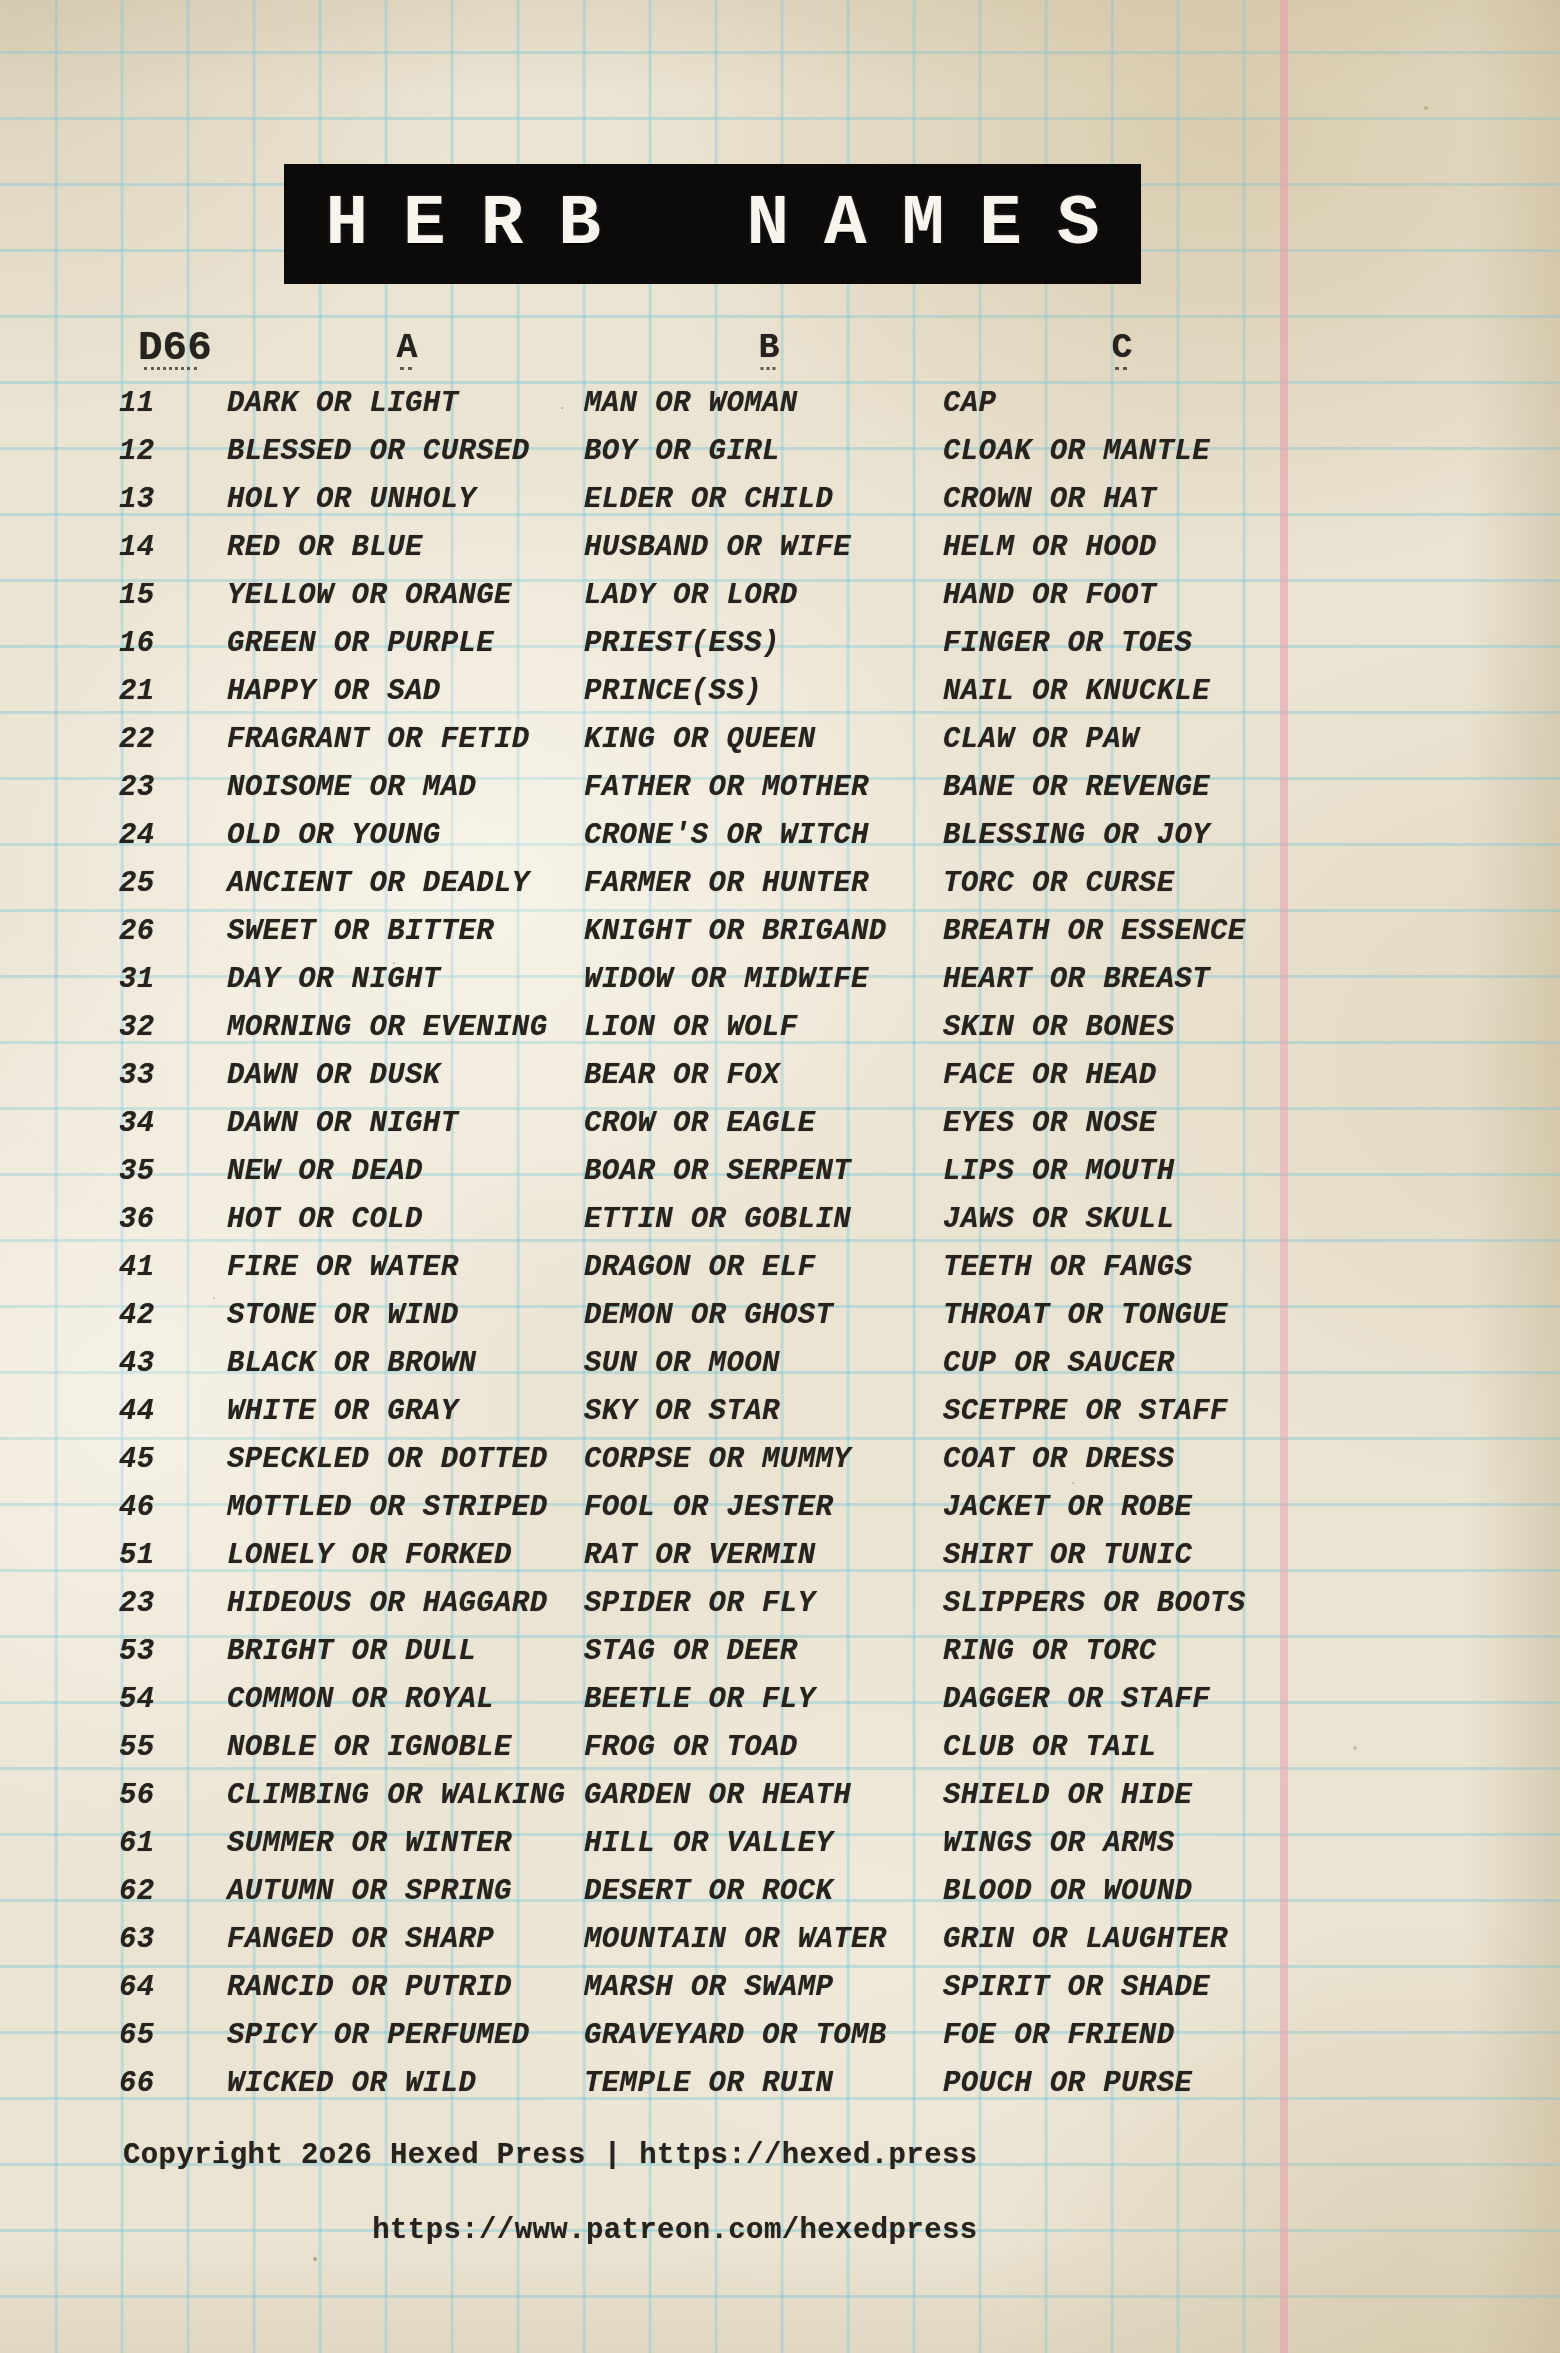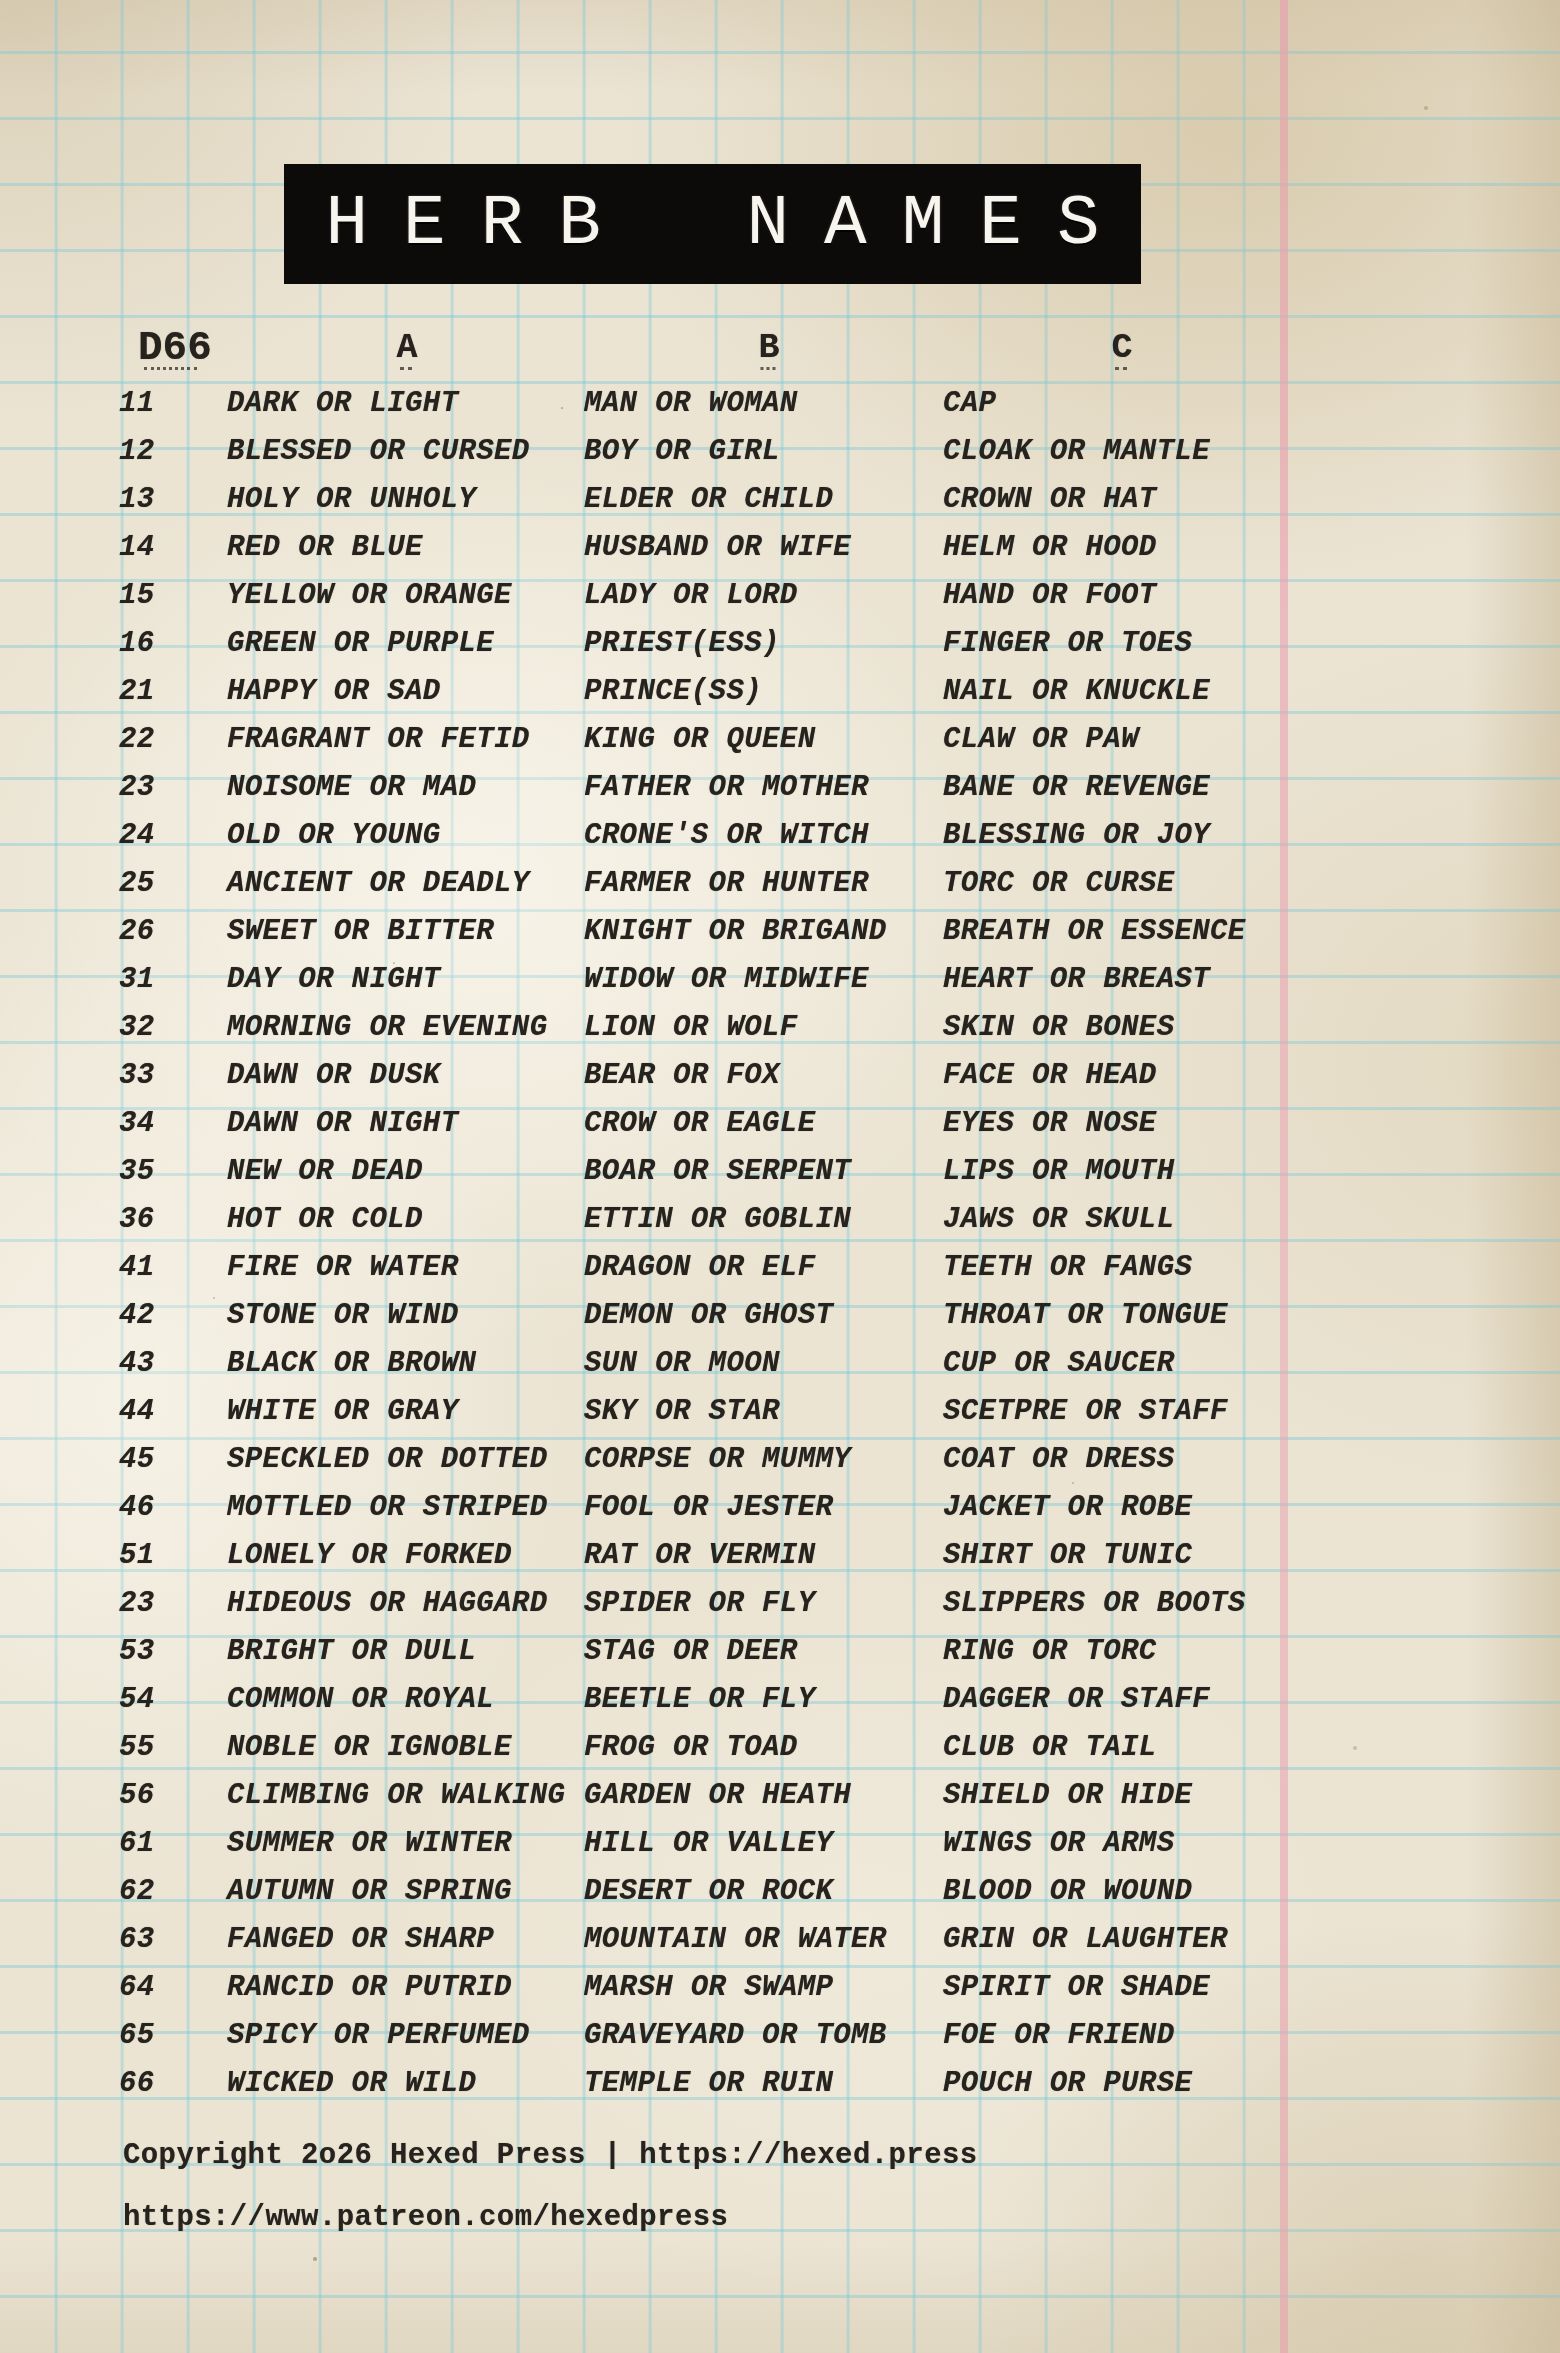--- a/index.html
+++ b/index.html
@@ -49,21 +49,21 @@
     background:rgba(112,92,58,.45);left:313px;top:2257px;
     box-shadow:247px -1851px 0 -0.9px rgba(112,92,58,.38), 1111px -2151px 0 0 rgba(130,108,70,.35),
       79px -1296px 0 -0.9px rgba(112,92,58,.32), 758px -776px 0 -0.9px rgba(112,92,58,.30),
       1040px -511px 0 0 rgba(130,108,70,.30), -101px -961px 0 -0.9px rgba(112,92,58,.28);}
 
   .content{position:absolute;inset:0;z-index:3;color:var(--ink);}
 
   
   .banner{position:absolute;left:284px;top:164px;width:857px;height:120px;background:var(--banner-bg);
     display:flex;align-items:center;justify-content:center;}
-  .banner-title{font-size:71px;font-weight:normal;letter-spacing:35px;word-spacing:33px;
+  .banner-title{font-size:71px;font-weight:bold;letter-spacing:35px;word-spacing:33px;
     color:var(--banner-text);white-space:nowrap;padding-left:35px;
     text-shadow:0 1.8px 0 rgba(0,0,0,.9), 0 0 2.6px rgba(255,255,255,.25);}
 
   
   .thead{position:absolute;left:6px;top:324px;width:1287px;height:48px;line-height:48px;}
   .th{position:absolute;font-weight:bold;white-space:nowrap;text-shadow:0 0 0.9px rgba(38,34,29,.55);}
   .th::after{content:"";position:absolute;left:8%;right:20%;bottom:1.8px;border-bottom:3.5px dotted rgba(38,34,29,.7);}
   .th-roll{left:132px;font-size:41px;}
   .th-a{left:401px;transform:translateX(-50%);font-size:35px;}
   .th-b{left:763px;transform:translateX(-50%);font-size:35px;}
@@ -76,21 +76,21 @@
     letter-spacing:0.4px;white-space:nowrap;text-shadow:0 0 0.9px rgba(38,34,29,.5);}
   .c-roll{position:absolute;left:119px;}
   .c-a{position:absolute;left:227px;}
   .c-b{position:absolute;left:584px;}
   .c-c{position:absolute;left:943px;}
 
   
   .footer{position:absolute;left:123px;top:2132px;font-size:29px;font-weight:bold;
     letter-spacing:0.4px;text-shadow:0 0 0.9px rgba(38,34,29,.5);}
   .footer-line{height:48px;line-height:48px;white-space:nowrap;}
-  .footer-line + .footer-line{margin-top:14px;}
+  .footer-line + .footer-line{margin-top:27px;text-align:right;}
 </style>
 </head>
 <body>
 
 <div class="paper">
   <div class="paper-tone"></div>
   <div class="grid-h"></div>
   <div class="grid-v"></div>
   <div class="pink-line"></div>
   <div class="aging"></div>

